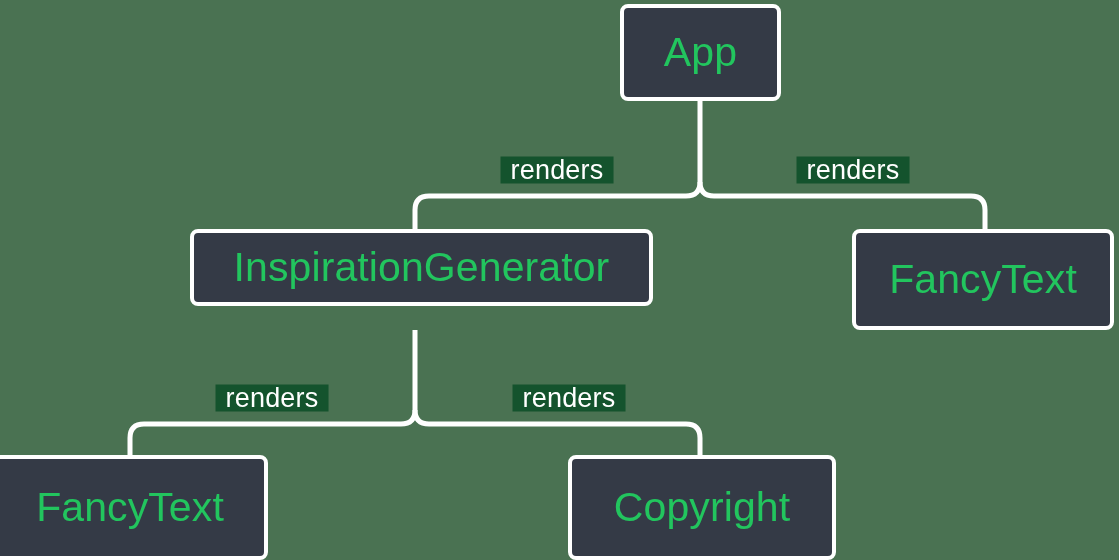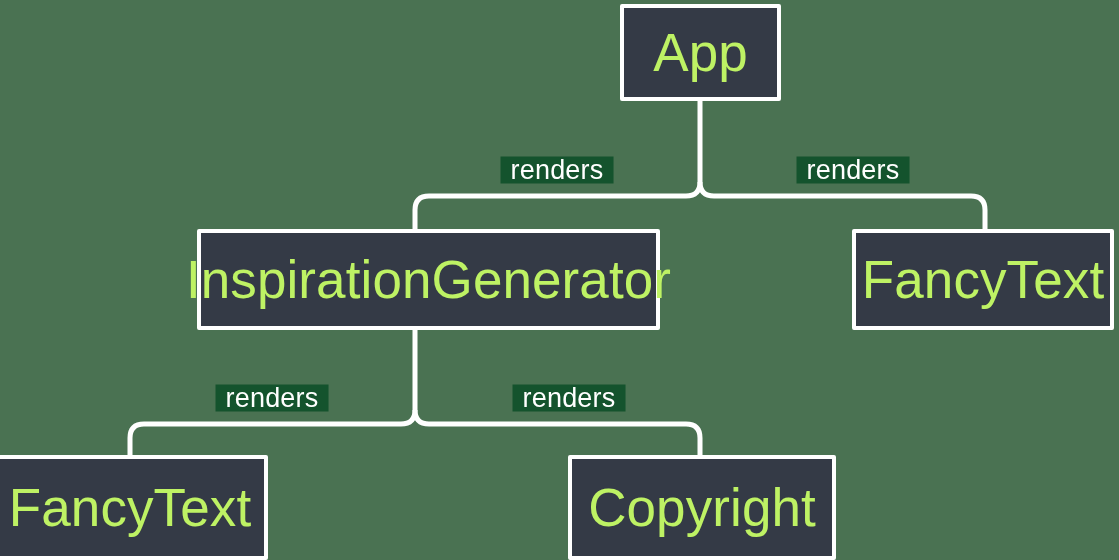--- a/index.html
+++ b/index.html
@@ -22,26 +22,26 @@
     top: 0;
     width: 1119px;
     height: 560px;
     pointer-events: none;
   }
   .node {
     position: absolute;
     box-sizing: border-box;
     background: #343a46;
     border: 4px solid #ffffff;
-    border-radius: 2px;
+    border-radius: 8px;
     display: flex;
     align-items: center;
     justify-content: center;
-    color: #bef264;
-    font-size: 53px;
+    color: #22c55e;
+    font-size: 41px;
     font-weight: 400;
     letter-spacing: 0.1px;
     white-space: nowrap;
   }
   .node-label {
     display: block;
     line-height: 1;
   }
   .edge-label {
     position: absolute;
@@ -83,21 +83,21 @@
   <div class="edge-label" style="left:853px; top:170px;">renders</div>
 
   <div class="edge-label" style="left:272px; top:398px;">renders</div>
 
   <div class="edge-label" style="left:569px; top:398px;">renders</div>
 
   <div class="node" style="left:620px; top:4px; width:161px; height:97px;">
     <span class="node-label">App</span>
   </div>
 
-  <div class="node" style="left:197px; top:229px; width:463px; height:101px;">
+  <div class="node" style="left:190px; top:229px; width:463px; height:77px;">
     <span class="node-label">InspirationGenerator</span>
   </div>
 
   <div class="node" style="left:852px; top:229px; width:262px; height:101px;">
     <span class="node-label">FancyText</span>
   </div>
 
   <div class="node" style="left:-8px; top:455px; width:276px; height:105px;">
     <span class="node-label">FancyText</span>
   </div>

